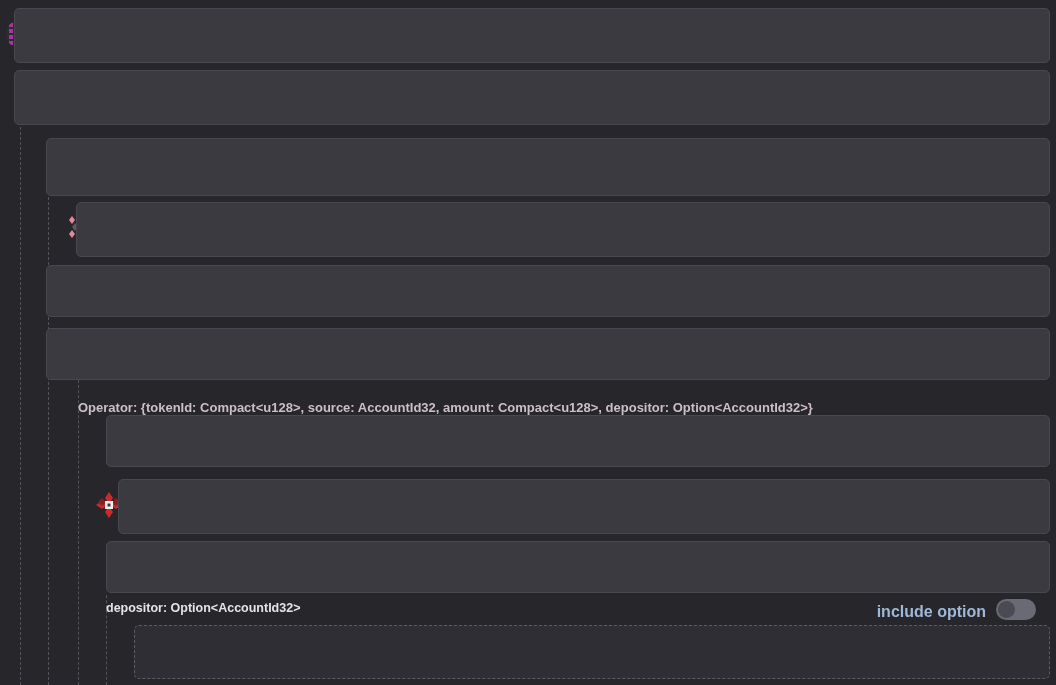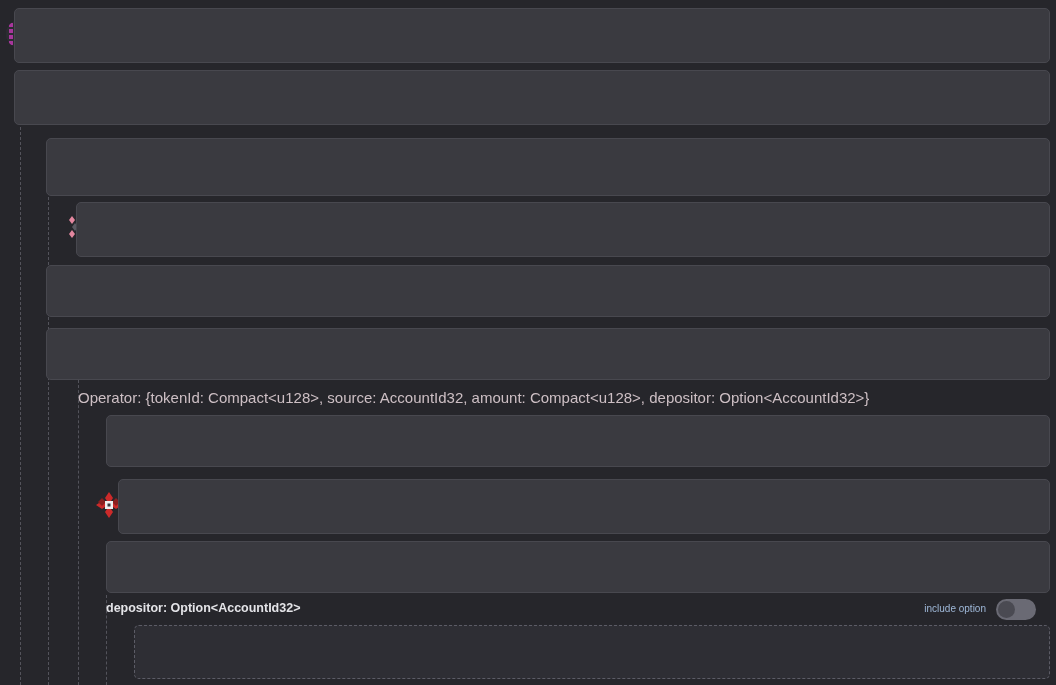--- a/index.html
+++ b/index.html
@@ -124,22 +124,22 @@
 
   
   #params-field { left: 46px; top: 328px; width: 1004px; height: 52px; }
   #params-label { left: 66px; top: 334px; }
   #params-value { left: 66px; top: 353px; }
   #params-caret { right: 20px; top: 358px; }
 
   
   #operator-desc {
     position: absolute;
-    left: 78px; top: 389px;
-    font-size: 15px; font-weight: normal;
+    left: 78px; top: 400px;
+    font-size: 13px; font-weight: bold;
     color: #cdbfc4;
     white-space: nowrap;
     z-index: 1;
   }
 
   
   #tokenid-field { left: 106px; top: 415px; width: 944px; height: 52px; }
   #tokenid-label { left: 126px; top: 421px; }
   #tokenid-value { left: 126px; top: 441px; }
 
@@ -151,21 +151,21 @@
   #source-addr { right: 40px; top: 501px; }
   #source-caret { right: 20px; top: 507px; }
 
   
   #amount-field { left: 106px; top: 541px; width: 944px; height: 52px; }
   #amount-label { left: 126px; top: 547px; }
   #amount-value { left: 126px; top: 566px; }
 
   
   #depositor-label { position: absolute; left: 106px; top: 601px; font-size: 12.5px; font-weight: bold; color: #e4e4e8; white-space: nowrap; z-index: 1; }
-  #include-option-label { position: absolute; right: 70px; top: 603px; font-size: 10px; font-weight: normal; color: #9fb8d8; white-space: nowrap; z-index: 1; }
+  #include-option-label { position: absolute; right: 70px; top: 603px; font-size: 16px; font-weight: bold; color: #9fb8d8; white-space: nowrap; z-index: 1; }
 
   .toggle {
     position: absolute;
     right: 20px; top: 599px;
     width: 40px; height: 21px;
     background: #6a6a74;
     border-radius: 11px;
     z-index: 1;
   }
   .toggle .knob {

